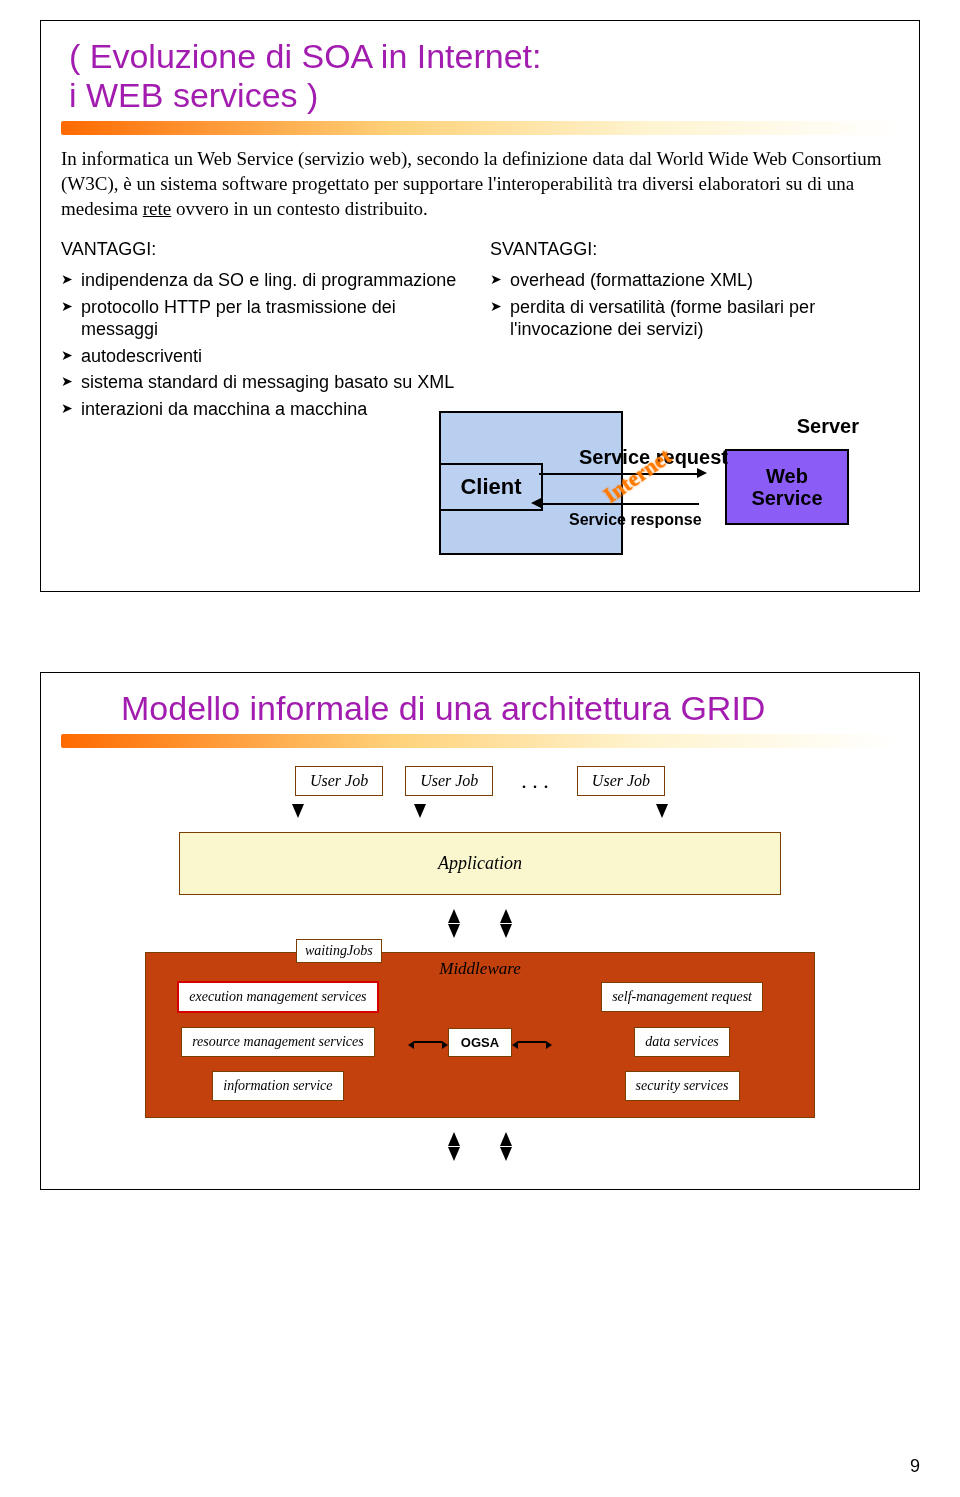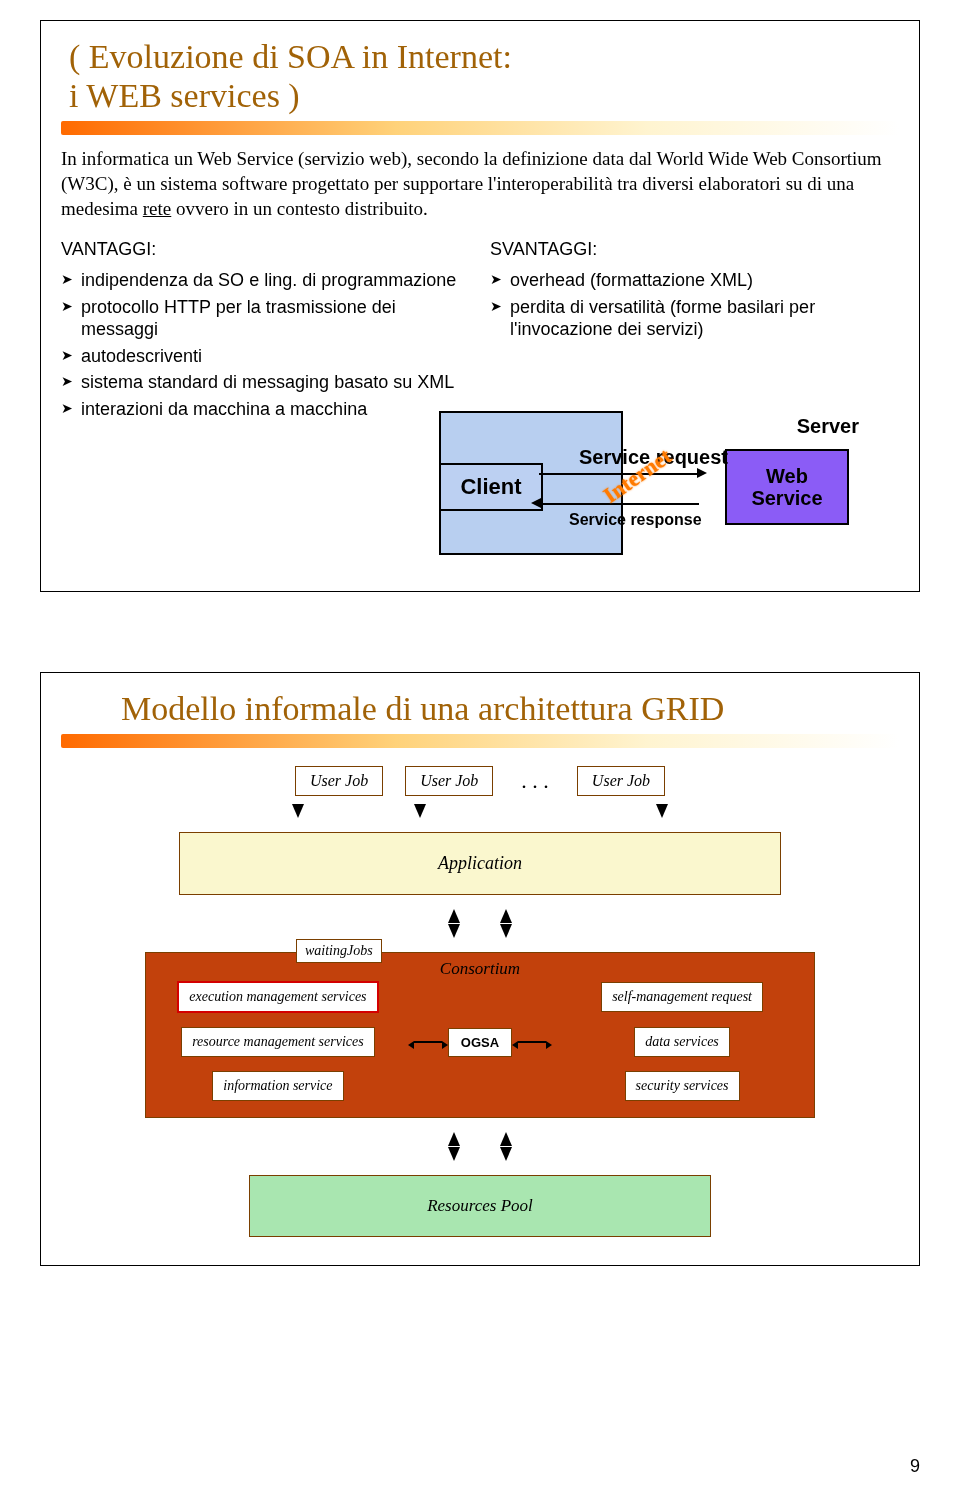--- a/index.html
+++ b/index.html
@@ -1,19 +1,19 @@
 <!DOCTYPE html>
 <html><head>
 <meta charset="utf-8">
 <style>
   html,body{margin:0;padding:0;font-family:Arial,Helvetica,sans-serif;background:#fff;color:#000}
   .page{width:960px;min-height:1497px;margin:0 auto;position:relative;box-sizing:border-box;padding:20px 40px 60px 40px}
   .pagenum{position:absolute;right:40px;bottom:20px;font-size:18px;color:#000}
   .slide{border:1px solid #000;padding:12px 20px 18px 20px;position:relative;margin-bottom:80px;background:#fff}
-  .slide-title{font-family:Liberation Serif, serif;font-size:34px;color:#a16207;margin:4px 0 6px 8px;line-height:1.15}
+  .slide-title{font-family:Liberation Sans, sans-serif;font-size:34px;color:#a21caf;margin:4px 0 6px 8px;line-height:1.15}
   .rule{height:14px;margin:0 0 12px 0;background:linear-gradient(90deg,#FF6A00 0%, #FFD27A 40%, #FFF4D0 70%, #FFFFFF 100%);border-radius:2px}
   .intro{font-family:"Times New Roman",serif;font-size:19px;line-height:1.3;margin:6px 0 14px 0}
   .intro u{text-decoration:underline}
   .cols{display:flex;gap:20px}
   .col{flex:1}
   .heading{font-size:18px;margin:4px 0 9px 0}
   ul.bullets{list-style:none;margin:0;padding:0}
   ul.bullets>li{font-size:18px;margin:4px 0;padding-left:20px;position:relative;line-height:1.25}
   ul.bullets>li::before{content:"➤";position:absolute;left:0;top:2px;color:#000;font-size:14px}
   
@@ -135,21 +135,21 @@
             <div class="down-arrow"></div>
           </div>
         <div class="dbl">
             <div class="up-arrow"></div>
             <div class="down-arrow"></div>
           </div>
       </div>
 
       <div class="midwrap">
         <div class="wait">waitingJobs</div>
-        <div class="mid-title">Consortium</div>
+        <div class="mid-title">Middleware</div>
         <div class="mid-grid">
           <div class="svc-red">execution management services</div>
           <div></div>
           <div class="svc">self-management request</div>
 
           <div class="svc">resource management services</div>
           <div style="display:flex;align-items:center;gap:6px">
             <div class="h-arrow"></div>
             <div class="ogsa">OGSA</div>
             <div class="h-arrow"></div>
@@ -166,18 +166,17 @@
         <div class="dbl">
             <div class="up-arrow"></div>
             <div class="down-arrow"></div>
           </div>
         <div class="dbl">
             <div class="up-arrow"></div>
             <div class="down-arrow"></div>
           </div>
       </div>
 
-      <div class="resbox">Resources Pool</div>
     </div>
   </div>
 
   <div class="pagenum">9</div>
 </div>
 
 </body></html>

